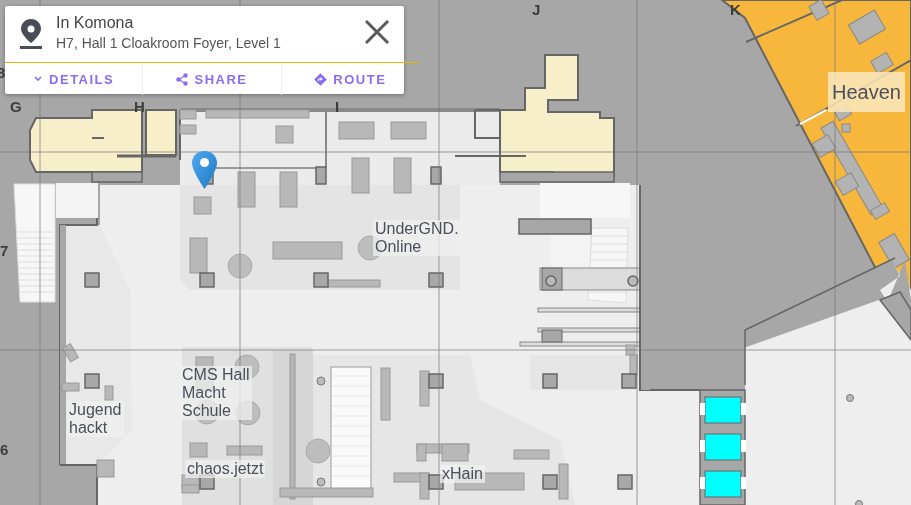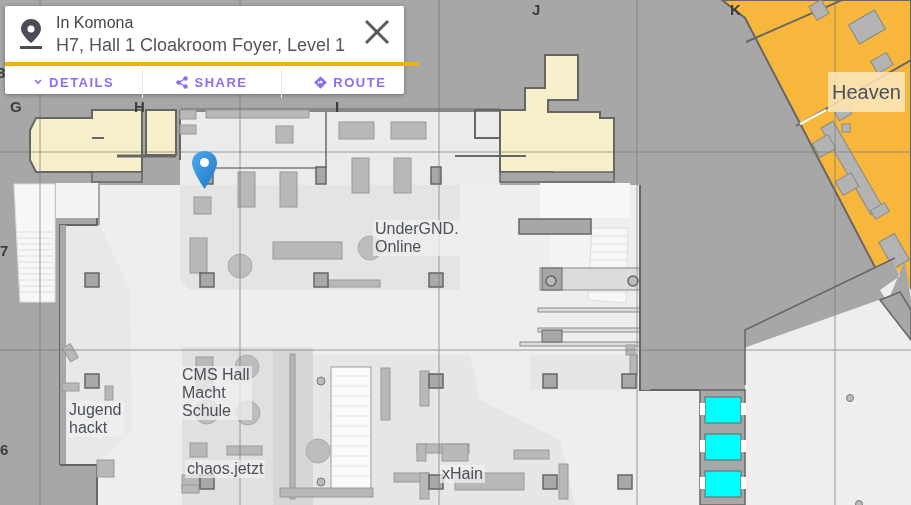--- a/index.html
+++ b/index.html
@@ -5,23 +5,23 @@
   html, body { margin:0; padding:0; }
   body { width:911px; height:505px; overflow:hidden; position:relative; background:#a7a7a7; font-family:"Liberation Sans", sans-serif; }
   #map { position:absolute; left:0; top:0; width:911px; height:505px; }
   .grid-label { position:absolute; font-family:"Liberation Sans", sans-serif; font-weight:bold; font-size:15px; color:#3d3d3d; }
   .room-label { position:absolute; font-family:"Liberation Sans", sans-serif; font-size:16px; color:#4a4f5a; background:rgba(240,240,240,0.75); line-height:18px; text-align:left; padding:0 2px; white-space:nowrap; }
   .heaven-label { position:absolute; font-family:"Liberation Sans", sans-serif; font-size:20px; color:#4a4f5a; background:rgba(250,232,190,0.85); padding:8px 4px; line-height:24px; }
   .card { position:absolute; left:5px; top:6px; width:399px; height:88px; background:#fff; border-radius:2px; box-shadow:0 1px 4px rgba(0,0,0,0.35); }
   .card-head { position:absolute; left:0; top:0; width:397px; height:56px; }
   .card-pin { position:absolute; left:14px; top:12px; width:24px; height:32px; }
   .card-title { position:absolute; left:51px; top:8px; font-size:16px; color:#444; font-family:"Liberation Sans", sans-serif; }
-  .card-sub { position:absolute; left:51px; top:29px; font-size:18px; color:#555; font-family:"Liberation Sans", sans-serif; }
+  .card-sub { position:absolute; left:51px; top:29px; font-size:14px; color:#555; font-family:"Liberation Sans", sans-serif; }
   .card-close { position:absolute; left:358px; top:12px; width:28px; height:28px; cursor:pointer; }
-  .card-actions { position:absolute; left:0; top:56px; width:414px; height:32px; border-top:4px solid #eab308; display:flex; }
+  .card-actions { position:absolute; left:0; top:56px; width:414px; height:32px; border-top:1px solid #eab308; display:flex; }
   .action { flex:1; display:flex; align-items:center; justify-content:center; color:#8b6cf2; font-weight:bold; font-size:13px; letter-spacing:1.5px; cursor:pointer; border-right:1px solid #ececec; font-family:"Liberation Sans", sans-serif; }
   .action:last-child { border-right:none; }
   .action svg { margin-right:6px; }
   .marker { position:absolute; left:191px; top:150px; width:27px; height:40px; cursor:pointer; }
 </style>
 </head>
 <body>
 
 <div id="map">
 <svg width="911" height="505" viewBox="0 0 911 505" xmlns="http://www.w3.org/2000/svg">

